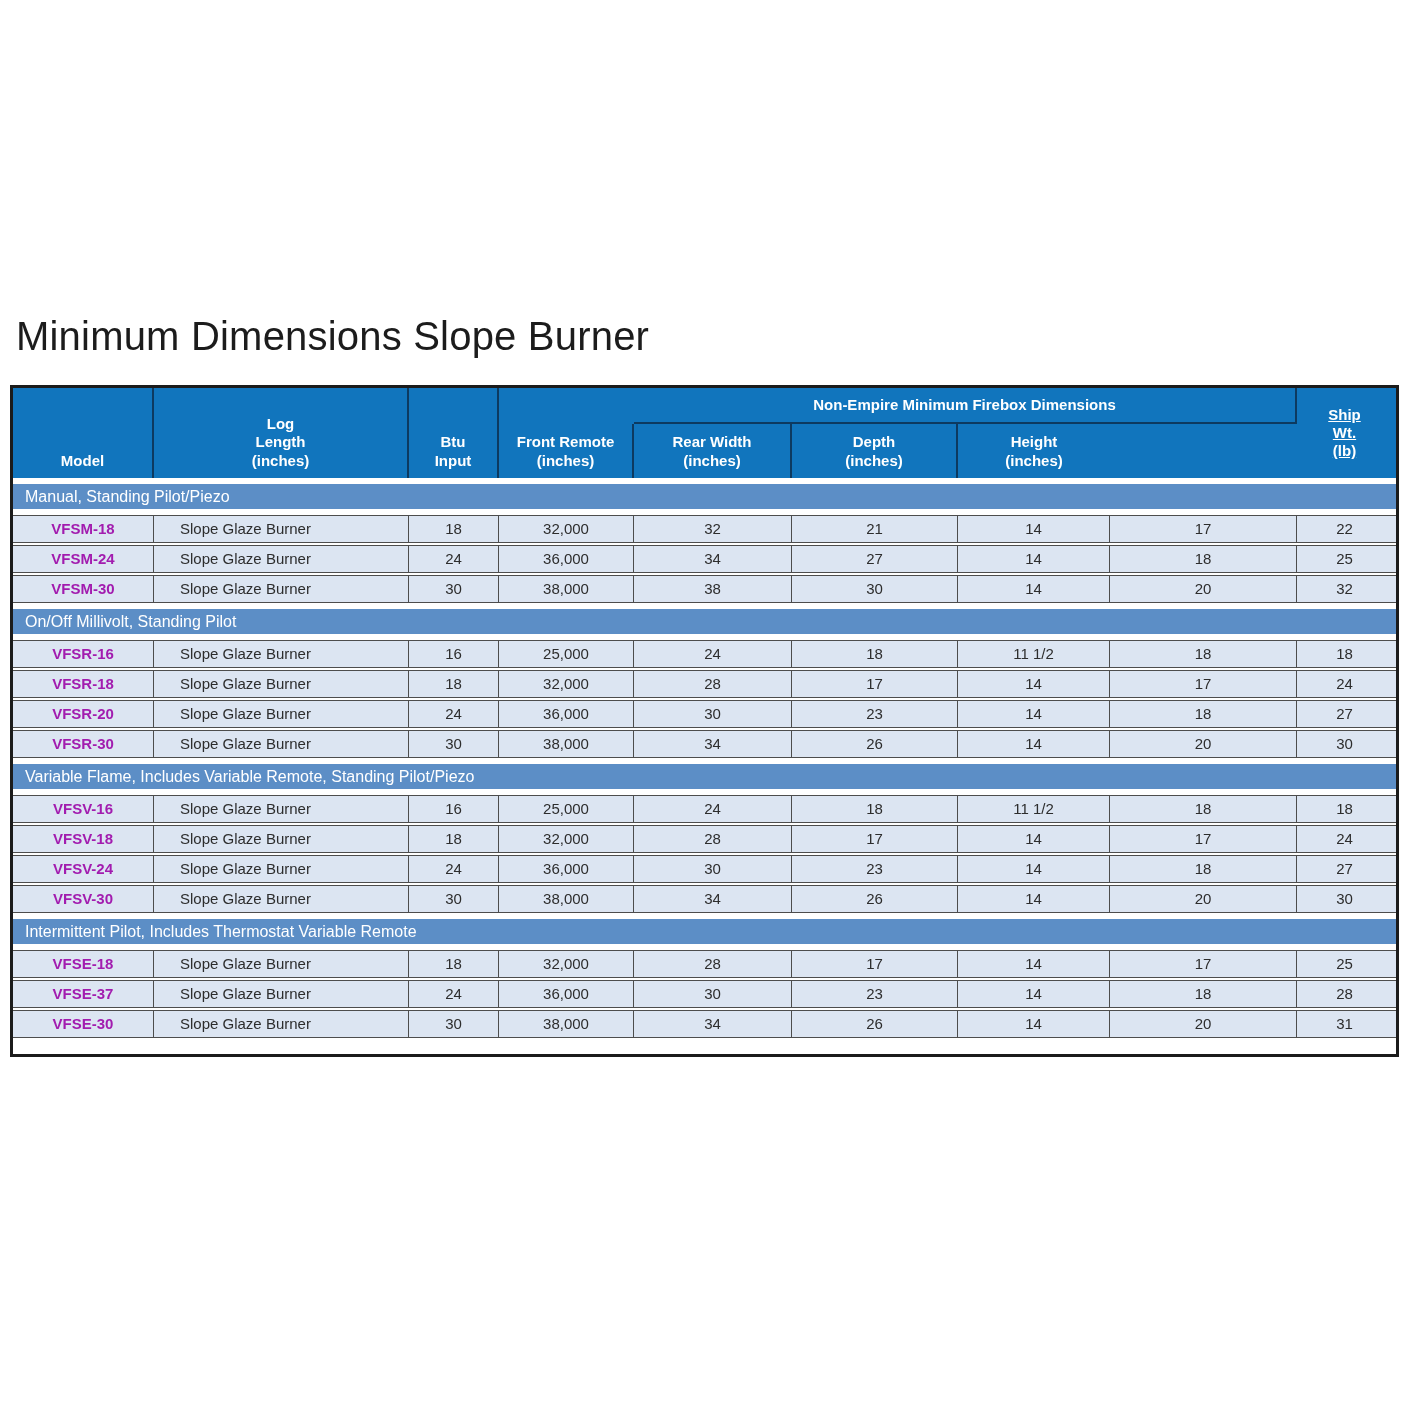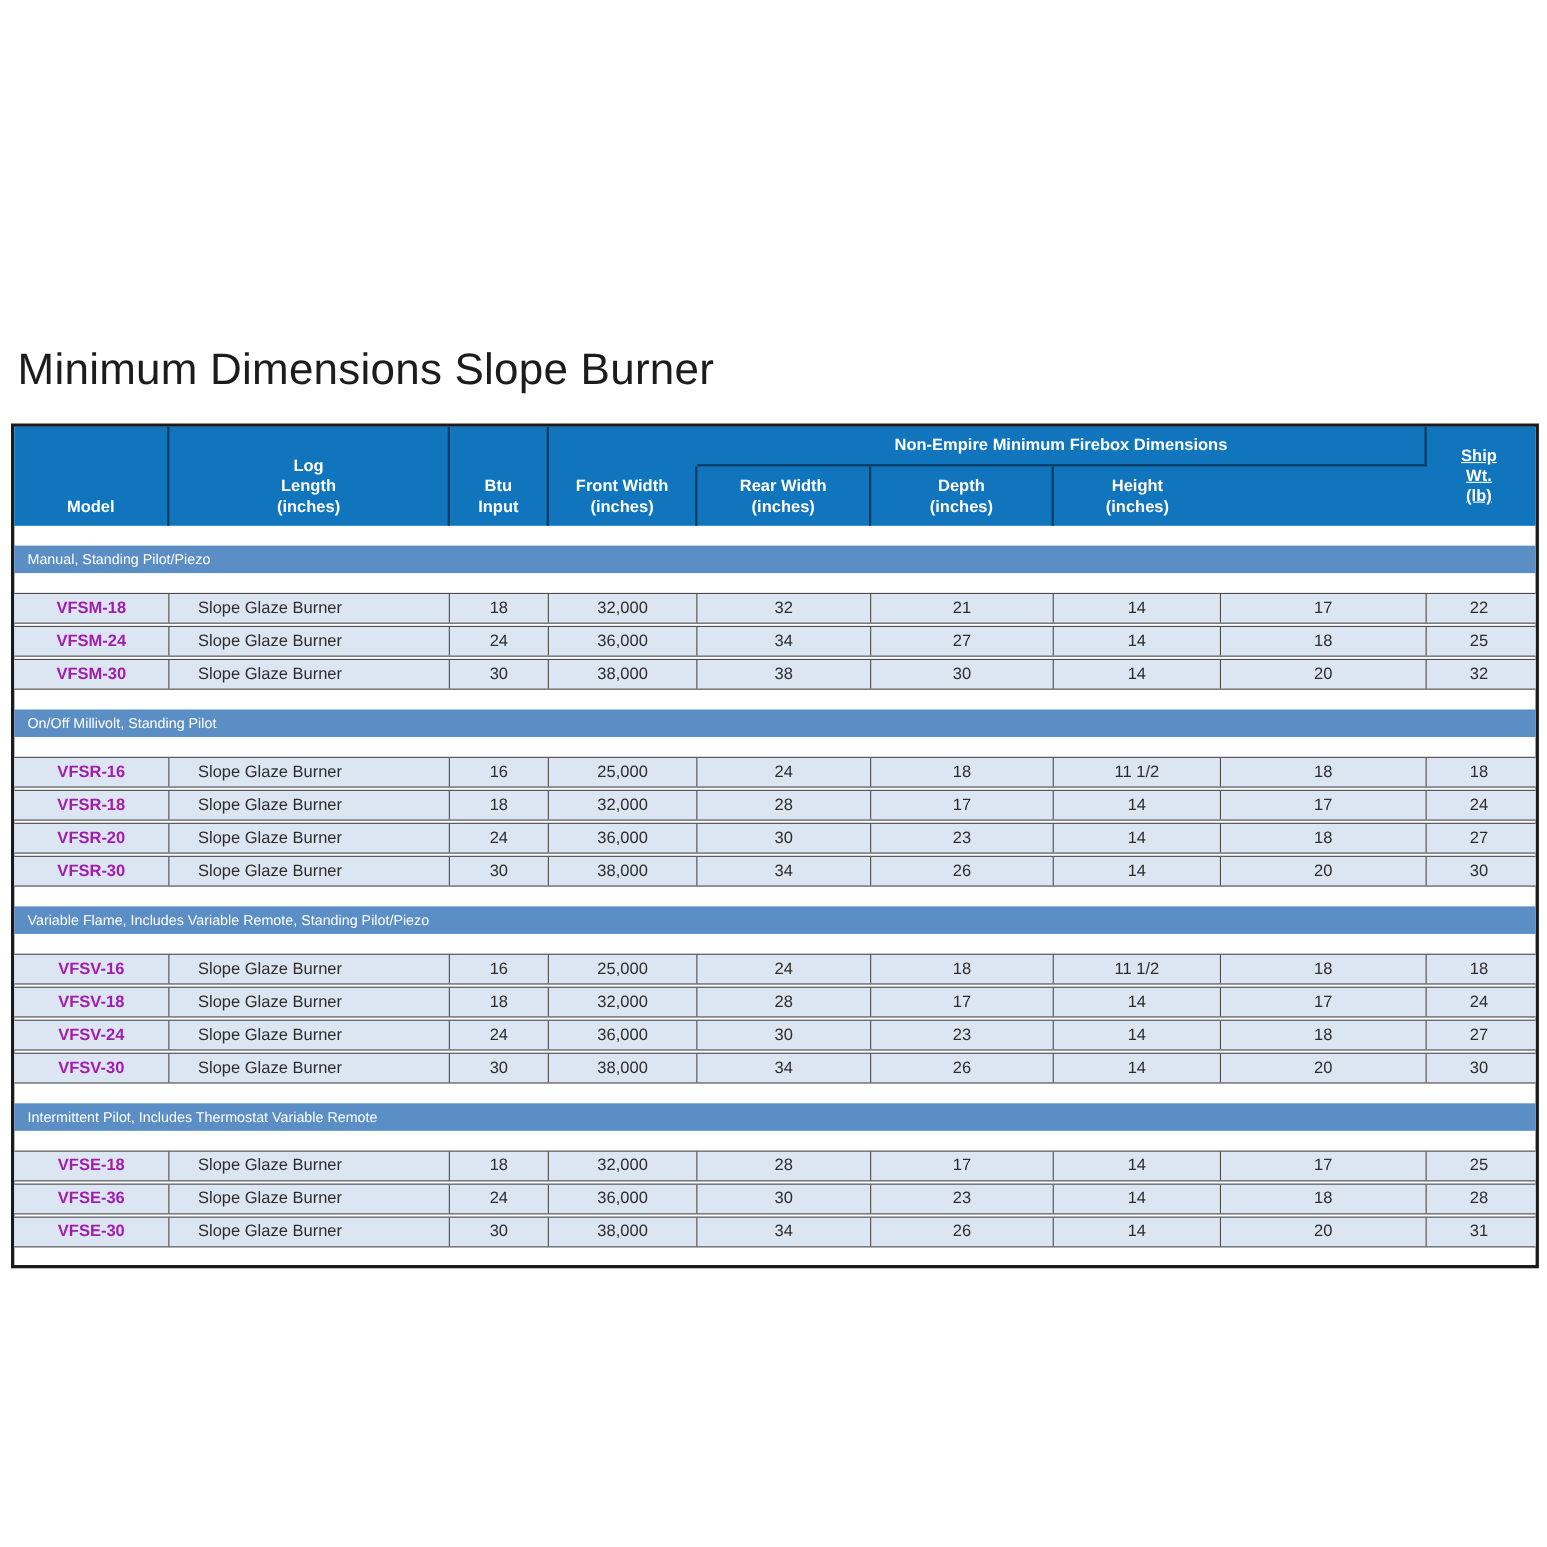--- a/index.html
+++ b/index.html
@@ -58,25 +58,25 @@
     padding-bottom: 0;
     border-bottom: 2px solid #0d3a60;
   }
   .th.sub { grid-row: 2; }
   .th:last-child { border-right: none; text-decoration: underline; }
   .th.no-right { border-right: none; }
   
   .band {
     background: #5C8EC6;
     color: #ffffff;
-    font-size: 13px;
+    font-size: 16px;
     height: 25px;
     line-height: 25px;
     padding-left: 12px;
-    margin: 18px 0;
+    margin: 6px 0;
   }
   
   .row {
     background: #DCE5F2;
     border-top: 1px solid #4d4d4d;
     border-bottom: 1px solid #4d4d4d;
     margin-bottom: 2px;
     height: 28px;
   }
   .row:last-child { margin-bottom: 16px; }
@@ -99,21 +99,21 @@
 
 <div class="spec-table">
   <div class="thead">
     <div class="th span2">Model</div>
     <div class="th span2">Log
 Length
 (inches)</div>
     <div class="th span2">Btu
 Input</div>
     <div class="th group">Non-Empire Minimum Firebox Dimensions</div>
-    <div class="th sub">Front Width
+    <div class="th sub">Front Remote
 (inches)</div>
     <div class="th sub">Rear Width
 (inches)</div>
     <div class="th sub">Depth
 (inches)</div>
     <div class="th sub no-right">Height
 (inches)</div>
     <div class="th span2 center-v">Ship
 Wt.
 (lb)</div>
@@ -249,21 +249,21 @@
         <div class="cell desc">Slope Glaze Burner</div>
         <div class="cell">18</div>
         <div class="cell">32,000</div>
         <div class="cell">28</div>
         <div class="cell">17</div>
         <div class="cell">14</div>
         <div class="cell">17</div>
         <div class="cell">25</div>
       </div>
       <div class="row grid">
-        <div class="cell model">VFSE-36</div>
+        <div class="cell model">VFSE-37</div>
         <div class="cell desc">Slope Glaze Burner</div>
         <div class="cell">24</div>
         <div class="cell">36,000</div>
         <div class="cell">30</div>
         <div class="cell">23</div>
         <div class="cell">14</div>
         <div class="cell">18</div>
         <div class="cell">28</div>
       </div>
       <div class="row grid">

